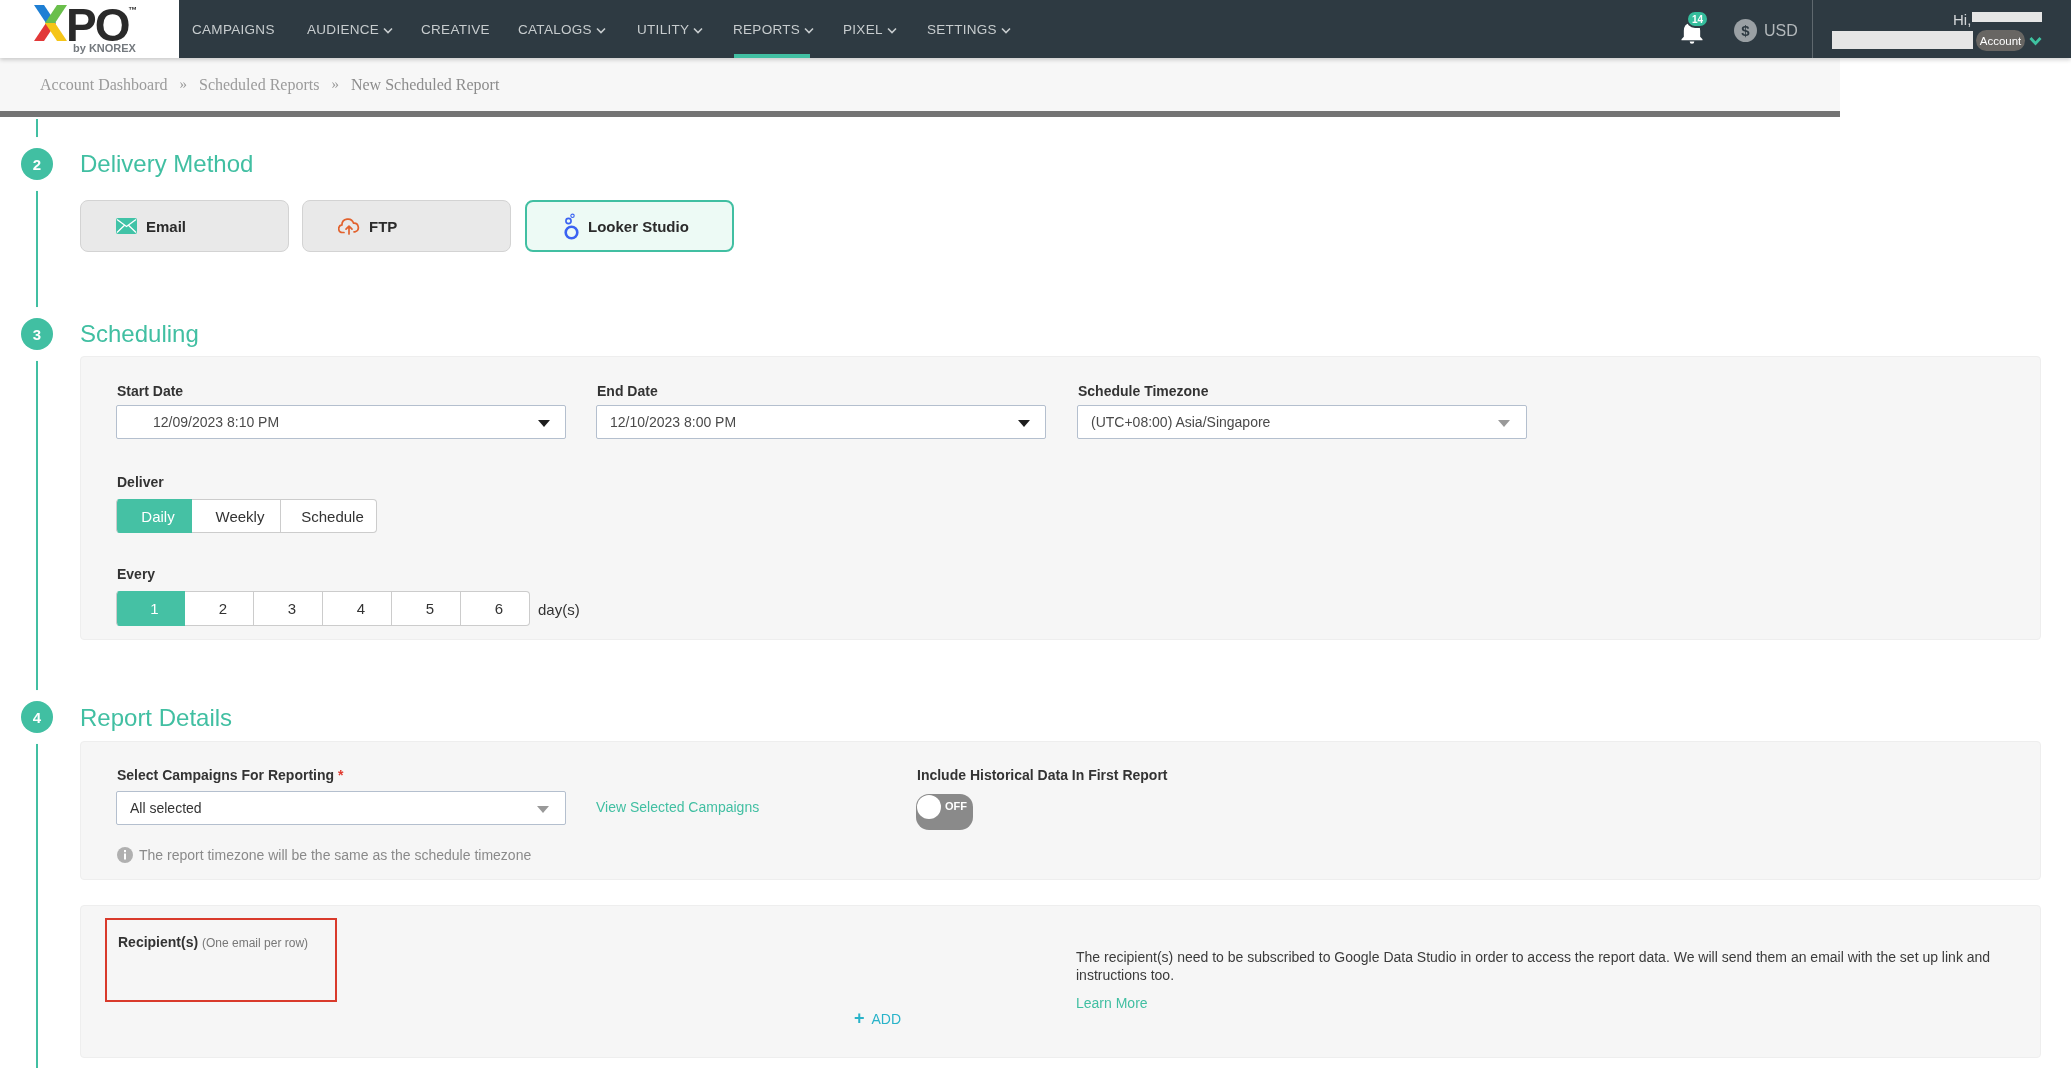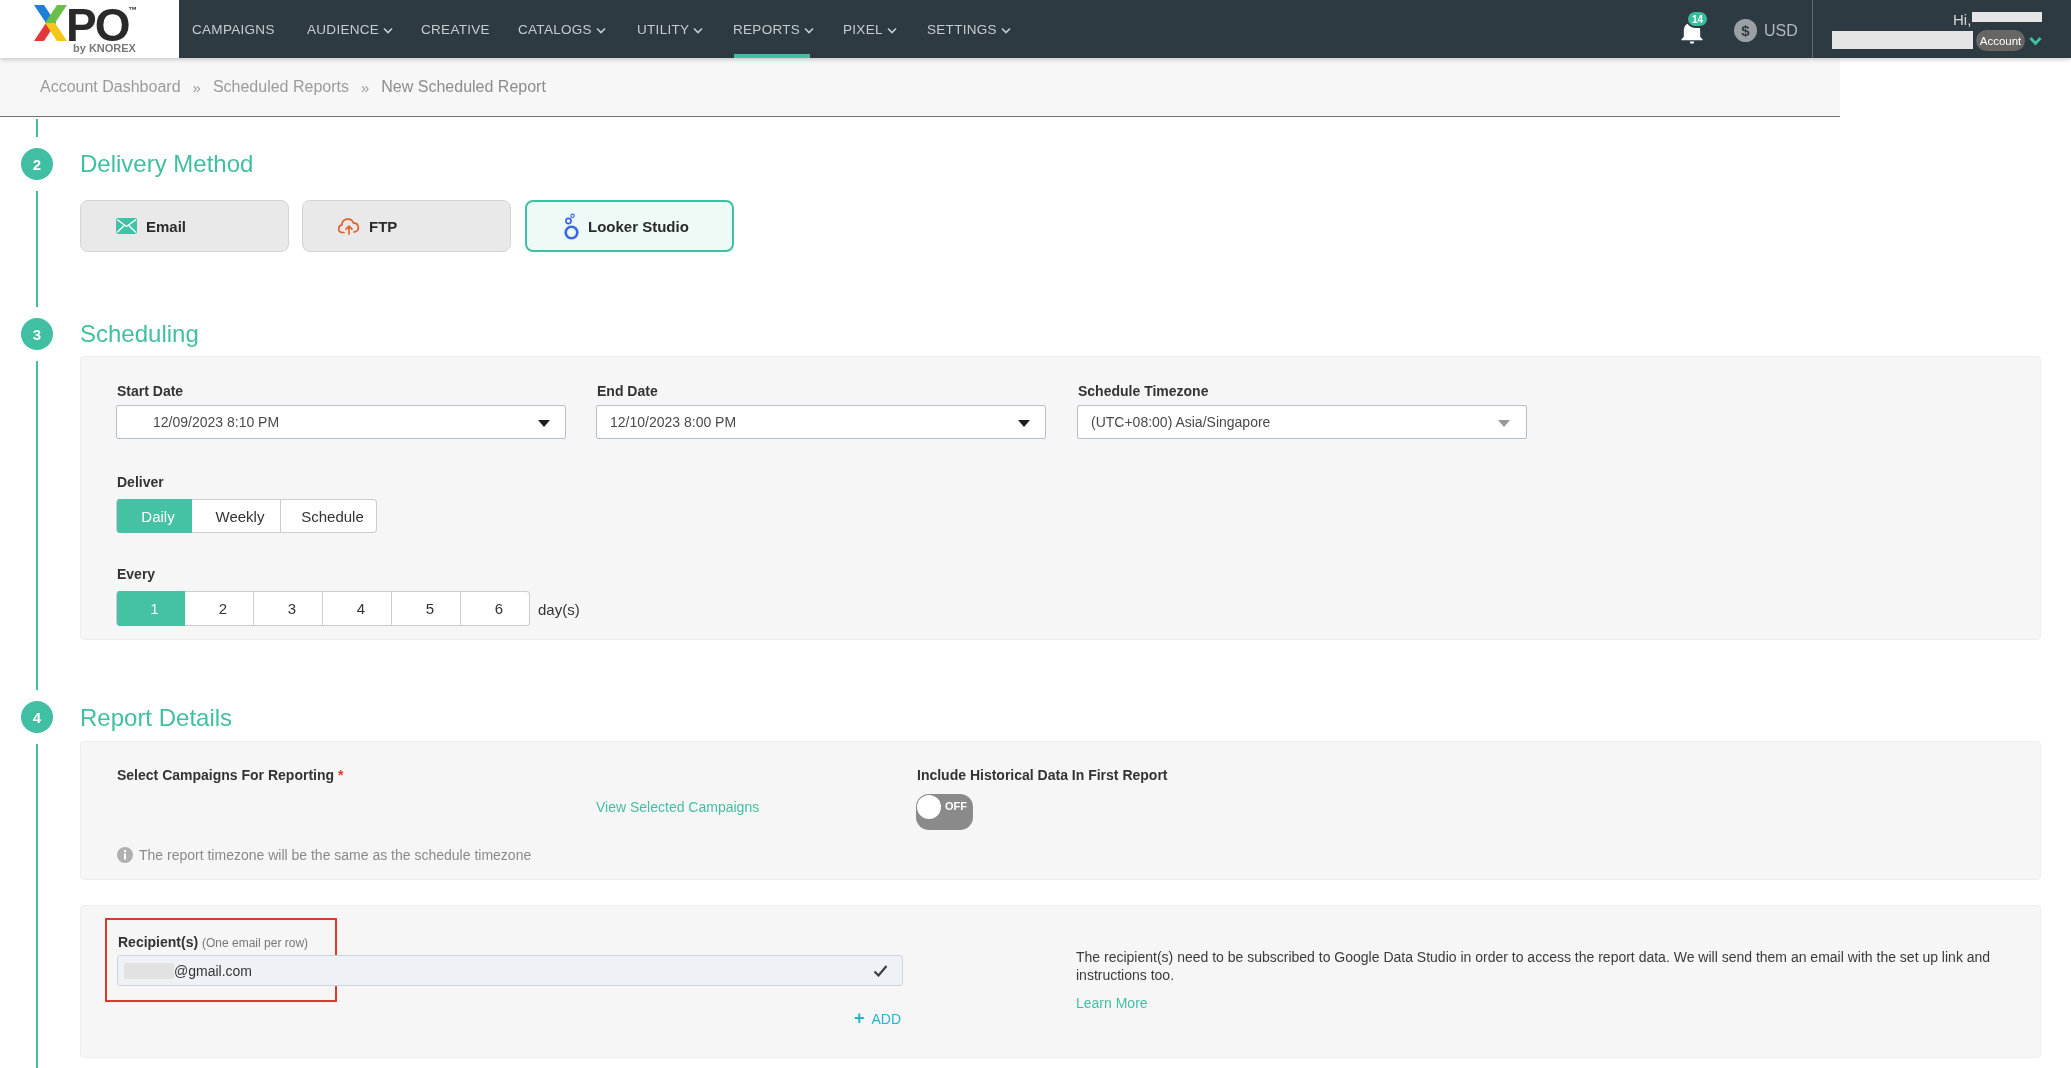--- a/index.html
+++ b/index.html
@@ -7,21 +7,21 @@
 
 
 #nav { position:absolute; top:0; left:0; width:2071px; height:58px; background:#2e3a42; box-shadow:0 2px 4px rgba(0,0,0,0.18); z-index:5; }
 #logo { position:absolute; top:0; left:0; width:179px; height:58px; background:#fff; z-index:10; }
 .navitem { position:absolute; top:0; height:58px; display:flex; align-items:center; color:#c7ccce; font-size:13.5px; letter-spacing:0.3px; white-space:nowrap; }
 .navitem svg { margin-left:4px; margin-top:2px; }
 #reports-underline { position:absolute; left:734px; top:54px; width:76px; height:4px; background:#41bfa2; }
 #nav-divider { position:absolute; left:1812px; top:0; width:1px; height:58px; background:#5f686e; }
 
 
-#crumbs { position:absolute; top:58px; z-index:1; left:0; width:1840px; height:59px; background:#f7f7f7; border-bottom:1px solid #737373; display:flex; align-items:center; font-size:16px; color:#9b9b9b; }
+#crumbs { position:absolute; top:58px; z-index:1; left:0; width:1840px; height:59px; background:#f7f7f7; border-bottom:6px solid #737373; display:flex; align-items:center; font-size:16px; color:#9b9b9b;font-family:Liberation Serif, serif; }
 #crumbs span.sep { margin:0 12px; font-size:15px; }
 
 
 #vline { position:absolute; left:36px; top:119px; width:2px; height:949px; background:#41bfa2; }
 .stepcirc { position:absolute; left:21px; width:32px; height:32px; border-radius:50%; background:#41bfa2; color:#fff; font-size:15px; font-weight:bold; display:flex; align-items:center; justify-content:center; box-shadow:0 0 0 11px #fff; }
 h2.sect { position:absolute; left:80px; font-size:24px; font-weight:normal; color:#41bfa2; line-height:30px; }
 
 
 .dbtn { position:absolute; top:200px; height:52px; width:209px; border-radius:8px; background:#e9e9e9; border:1px solid #d3d3d3; display:flex; align-items:center; font-size:15px; font-weight:bold; color:#2b2b2b; }
 .dbtn .ic { margin-left:35px; margin-right:9px; display:flex; }
@@ -134,20 +134,21 @@
     <div style="width:69px;">3</div>
     <div style="width:69px;">4</div>
     <div style="width:69px;">5</div>
     <div style="width:69px;">6</div>
   </div>
   <div style="position:absolute; left:457px; top:244px; font-size:15px; color:#333;">day(s)</div>
 </div>
 
 <div class="panel" style="top:741px; height:139px;">
   <div class="lbl" style="left:36px; top:25px;">Select Campaigns For Reporting <span style="color:#e03a2f;">*</span></div>
+  <div class="inp" style="left:35px; top:49px; width:450px; height:34px; color:#333;">All selected<span class="caret-g"></span></div>
   <div class="link" style="position:absolute; left:515px; top:57px;">View Selected Campaigns</div>
 
   <div class="lbl" style="left:836px; top:25px;">Include Historical Data In First Report</div>
   <div style="position:absolute; left:835px; top:52px; width:57px; height:36px; background:#8a8a8a; border-radius:13px;">
     <div style="position:absolute; left:1px; top:1px; width:24px; height:24px; background:#fff; border-radius:50%;"></div>
     <div style="position:absolute; left:29px; top:6px; color:#fff; font-size:11px; font-weight:bold;">OFF</div>
   </div>
 
   <div style="position:absolute; left:36px; top:105px; display:flex; align-items:center; color:#8a8a8a; font-size:14px;">
     <svg width="16" height="16" viewBox="0 0 16 16" style="margin-right:6px;">
@@ -155,26 +156,20 @@
         <rect x="7" y="6.5" width="2" height="6" fill="#fff"></rect>
         <rect x="7" y="3" width="2" height="2.2" fill="#fff"></rect>
       </svg>
     The report timezone will be the same as the schedule timezone
   </div>
 </div>
 
 <div class="panel" style="top:905px; height:153px;">
   <div style="position:absolute; left:24px; top:12px; width:232px; height:84px; border:2px solid #d93a2b;"></div>
   <div class="lbl" style="left:37px; top:28px;">Recipient(s) <span style="font-weight:normal; font-size:12px; color:#777;">(One email per row)</span></div>
-  <div style="position:absolute; left:36px; top:49px; width:786px; height:31px; background:#eef1f5; border:1px solid #ccd3dc; border-radius:3px; display:flex; align-items:center; font-size:14px; color:#333;">
-    <span style="width:50px; height:16px; background:#e2e2e2; border-radius:2px; margin-left:6px;"></span>@gmail.com
-    <svg width="15" height="12" viewBox="0 0 15 12" style="position:absolute; right:14px;">
-        <path d="M1.5 6.5l4 4 8-9.5" stroke="#3f3f3f" stroke-width="2.2" fill="none"></path>
-      </svg>
-  </div>
   <div style="position:absolute; left:773px; top:102px; color:#29b3c9; font-size:14px; display:flex; align-items:center;"><span style="font-size:18px; font-weight:bold; margin-right:7px;">+</span>ADD</div>
   <div style="position:absolute; left:995px; top:43px; width:922px; font-size:14px; line-height:17.5px; color:#3b3b3b;">
     The recipient(s) need to be subscribed to Google Data Studio in order to access the report data. We will send them an email with the set up link and instructions too.
     <div class="link" style="margin-top:11px;">Learn More</div>
   </div>
 </div>
 
 <div id="logo">
   <svg width="179" height="58" viewBox="0 0 179 58">
     <polygon points="34,5 44,5 56,23 46,23" fill="#1f7fd4"></polygon>

